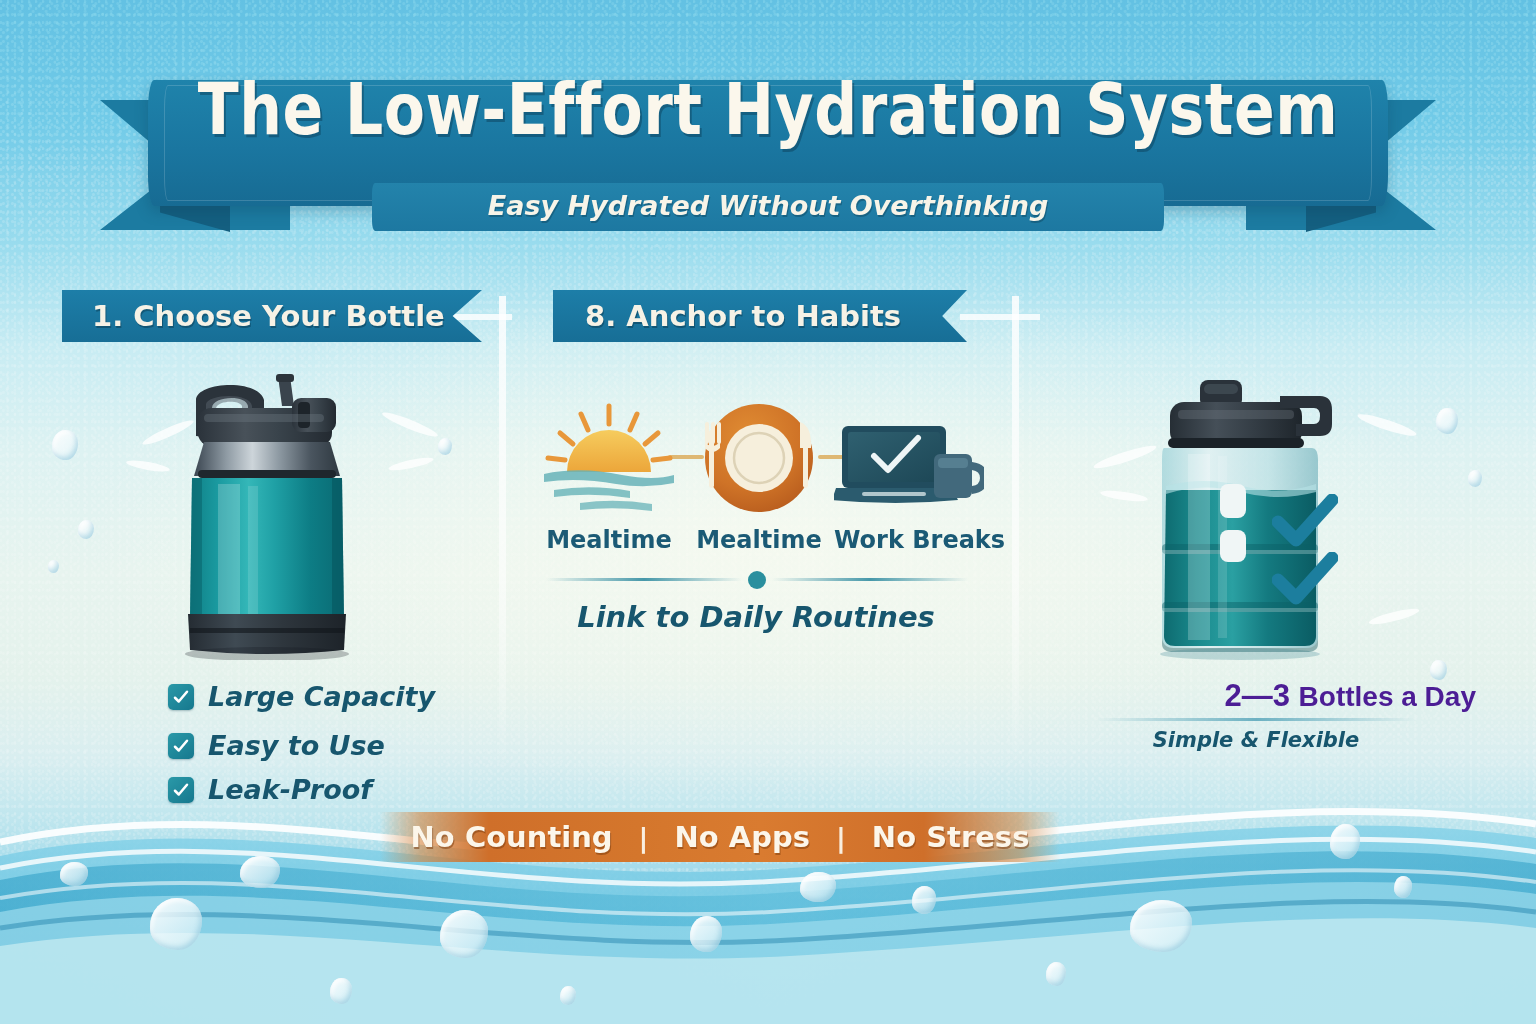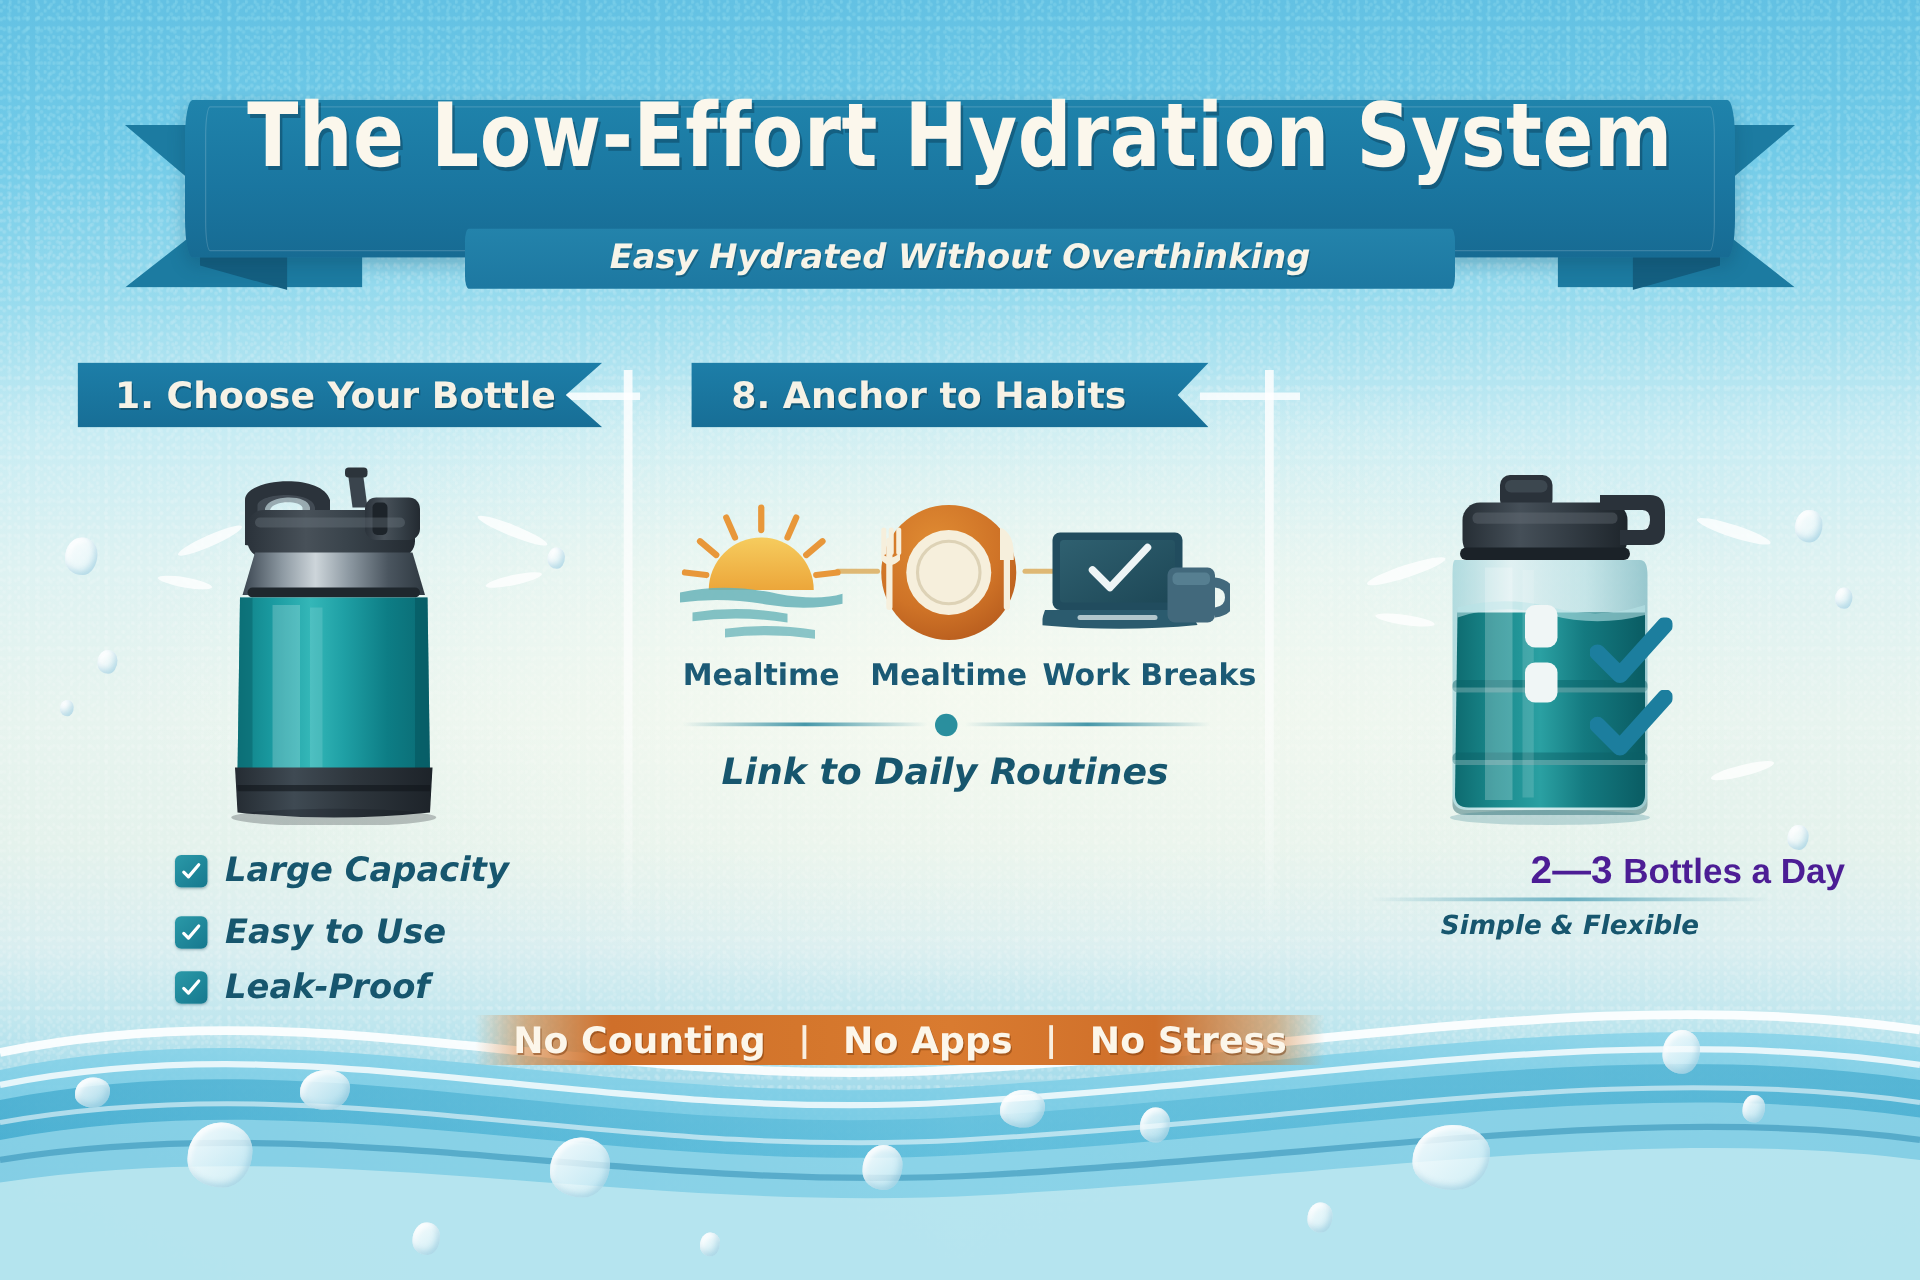--- a/index.html
+++ b/index.html
@@ -96,21 +96,21 @@
   .sec-hd{position:absolute;height:52px;
     background:linear-gradient(180deg,#1d7ea8 0%,#176e96 100%);
     box-shadow:0 3px 8px rgba(10,60,85,.2);}
   .sec-hd .lbl{
     position:absolute;top:9px;white-space:nowrap;
     font-family:"DejaVu Sans", sans-serif;font-weight:700;font-size:29px;
     color:#f6f2e6;text-shadow:1px 2px 0 rgba(9,52,72,.45);
   }
 
   
-  .check-row{position:absolute;display:flex;align-items:center;gap:14px;}
+  .check-row{position:absolute;display:flex;align-items:center;gap:14px;margin-left:28px;}
   .cbox{width:26px;height:26px;border-radius:5px;
     background:linear-gradient(140deg,#2a99a8,#16788e);
     display:flex;align-items:center;justify-content:center;
     box-shadow:0 1px 2px rgba(10,60,80,.3);flex:0 0 auto;}
   .cbox svg{width:18px;height:18px;}
   .check-lbl{
     font-family:"DejaVu Sans", sans-serif;font-weight:700;font-style:italic;
     font-size:27px;color:#17566e;white-space:nowrap;
   }
 
@@ -131,21 +131,21 @@
   
   .bottles-line{position:absolute;left:1036px;width:440px;top:678px;text-align:right;
     font-family:Liberation Sans, sans-serif;font-size:28px;color:#4c1d95;font-weight:600;white-space:nowrap;}
   .bottles-line b{font-weight:700;font-size:31px;}
   .c3-rule{position:absolute;top:718px;height:3px;background:linear-gradient(90deg,rgba(60,150,175,0),rgba(60,150,175,.7),rgba(60,150,175,0));}
   .simple-line{position:absolute;left:1036px;width:440px;top:728px;text-align:center;
     font-family:"DejaVu Sans", sans-serif;font-weight:700;font-style:italic;font-size:21px;color:#17566e;}
 
   
   .orange-band{
-    position:absolute;left:380px;top:812px;width:680px;height:40px;
+    position:absolute;left:380px;top:812px;width:680px;height:50px;
     background:linear-gradient(90deg,
       rgba(214,123,45,0) 0%, rgba(214,123,45,.55) 6%,
       #cf6f2a 16%, #d4762c 38%, #d97b30 56%, #cf6f2a 80%,
       rgba(214,123,45,.5) 94%, rgba(214,123,45,0) 100%);
     display:flex;align-items:center;justify-content:center;gap:26px;
   }
   .ob-item{font-family:"DejaVu Sans", sans-serif;font-weight:700;font-size:29px;
     color:#fcf6ea;text-shadow:1px 2px 0 rgba(120,55,10,.5);white-space:nowrap;}
   .ob-sep{font-family:"DejaVu Sans", sans-serif;font-weight:700;font-size:27px;color:#fcf6ea;opacity:.95;}
   .tagline{position:absolute;left:0;right:0;top:875px;text-align:center;

